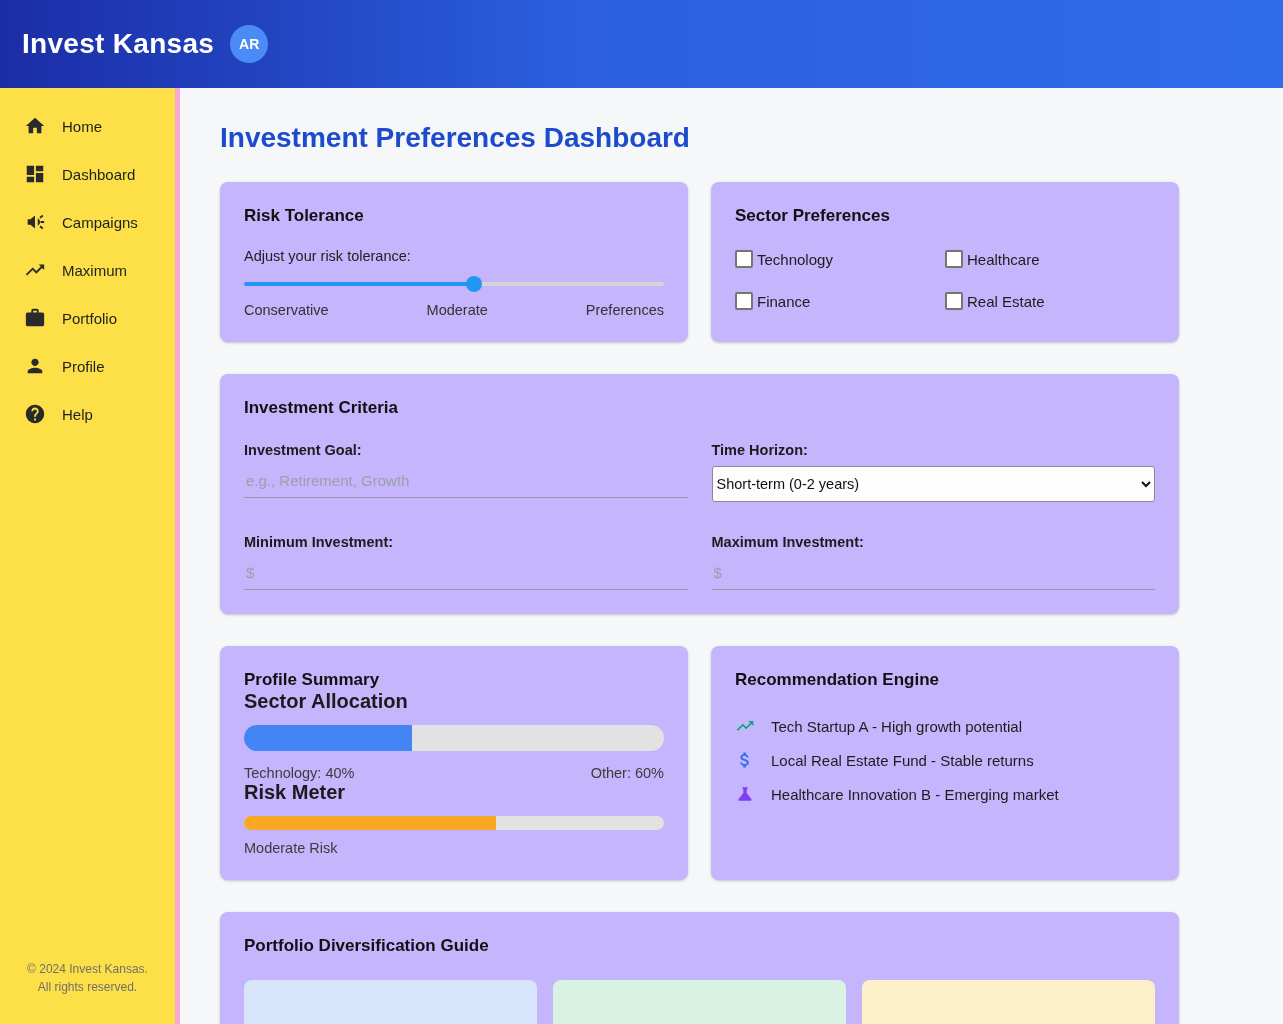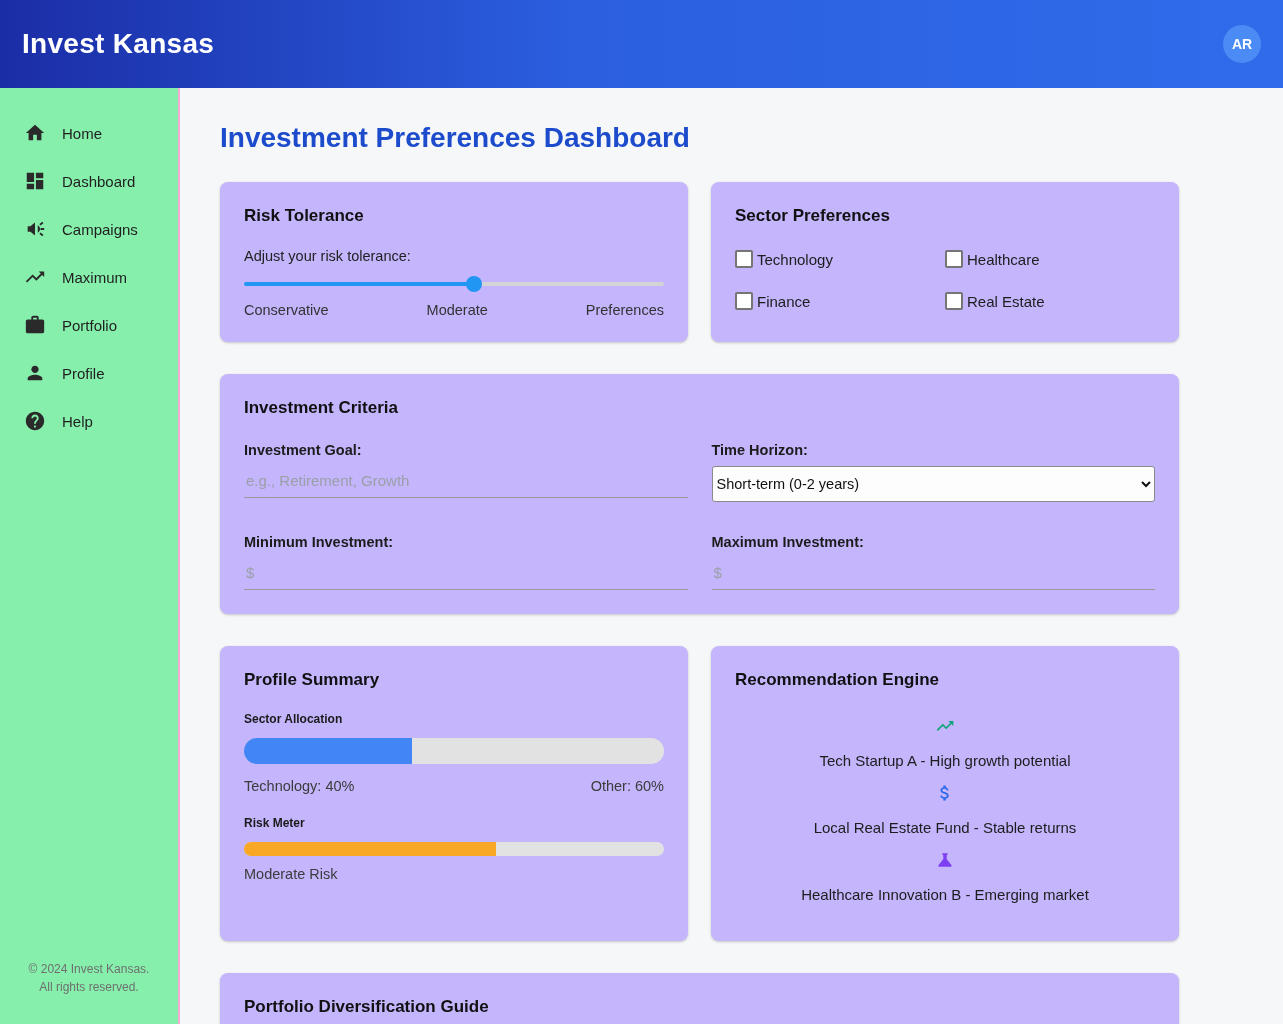--- a/index.html
+++ b/index.html
@@ -7,35 +7,35 @@
   body {
     width: 1283px; height: 1024px; overflow: hidden;
     font-family: "Liberation Sans", sans-serif;
     background: #ffffff; color: #1d1d1d;
   }
 
   
   .header {
     height: 88px;
     background: linear-gradient(90deg, #1b2da6 0%, #2b5fe0 45%, #2f6ceb 100%);
-    display: flex; align-items: center; justify-content: space-between;
+    display: flex; align-items: center; justify-content: flex-start;
     padding: 0 22px; gap: 16px;
   }
   .app-title { color: #ffffff; font-size: 28px; font-weight: 700; letter-spacing: .3px; }
   .avatar {
     width: 38px; height: 38px; border-radius: 50%;
     background: #4b8bf5; color: #ffffff; font-size: 14px; font-weight: 600;
     display: flex; align-items: center; justify-content: center; cursor: pointer;
   }
 
   
   .app { display: flex; height: 936px; }
   .sidebar {
-    width: 180px; background: #86efac; border-right: 2px solid #f9a8d4;
-    padding-top: 21px; position: relative; flex-shrink: 0;
+    width: 180px; background: #fde047; border-right: 5px solid #f9a8d4;
+    padding-top: 14px; position: relative; flex-shrink: 0;
   }
   .nav-item {
     display: flex; align-items: center; gap: 16px;
     padding: 13px 24px; font-size: 15px; color: #1f1f1f; cursor: pointer;
   }
   .nav-icon { width: 22px; height: 22px; color: #2a2a2a; flex-shrink: 0; }
   .nav-icon svg { width: 22px; height: 22px; display: block; }
   .sidebar-footer {
     position: absolute; bottom: 28px; left: 0; right: 0;
     text-align: center; font-size: 12px; color: #6f6f6f; line-height: 1.5;
@@ -98,36 +98,36 @@
     font-family: "Liberation Sans", sans-serif; outline: none; color: #1d1d1d;
   }
   .text-input::placeholder { color: #9aa0a6; }
   .select-input {
     width: 100%; height: 36px; font-size: 14.5px;
     font-family: "Liberation Sans", sans-serif;
     border: 1px solid #8a8a8a; border-radius: 3px; background: #fdfdfd; color: #111111;
   }
 
   
-  .sub-label { margin-top: 22px; font-size: 12px; font-weight: 600; color: #1b1b1b; }
+  .sub-label { font-size: 20px; font-weight: 600; color: #1b1b1b; }
   .bar { background: #e2e2e2; overflow: hidden; margin-top: 12px; }
   .bar-lg { height: 26px; border-radius: 13px; }
   .bar-sm { height: 14px; border-radius: 7px; }
   .bar-fill { height: 100%; }
   .bar-fill.blue { background: #4285f4; }
   .bar-fill.orange { background: #f9a825; }
   .bar-labels {
     display: flex; justify-content: space-between;
     margin-top: 14px; font-size: 14.5px; color: #3c3c3c;
   }
   .risk-text { margin-top: 10px; font-size: 14.5px; color: #3c3c3c; }
 
   
   .rec-list { margin-top: 26px; }
-  .rec-item { display: flex; align-items: center; gap: 16px; margin-bottom: 14px; font-size: 15px; color: #1d1d1d; flex-direction: column; }
+  .rec-item { display: flex; align-items: center; gap: 16px; margin-bottom: 14px; font-size: 15px; color: #1d1d1d; }
   .rec-icon { width: 20px; height: 20px; flex-shrink: 0; }
   .rec-icon svg { width: 20px; height: 20px; display: block; }
 
   
   .guide-grid { display: grid; grid-template-columns: repeat(3, 1fr); gap: 16px; margin-top: 24px; }
   .guide-box { height: 120px; border-radius: 8px; }
 </style>
 </head>
 <body>
 

